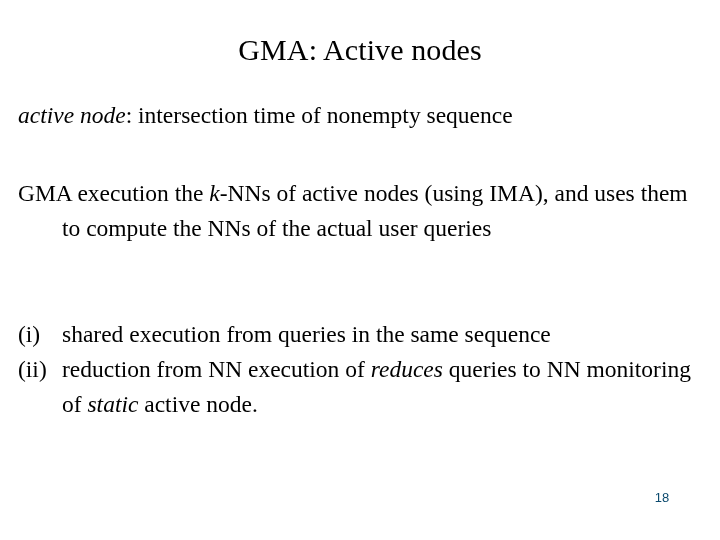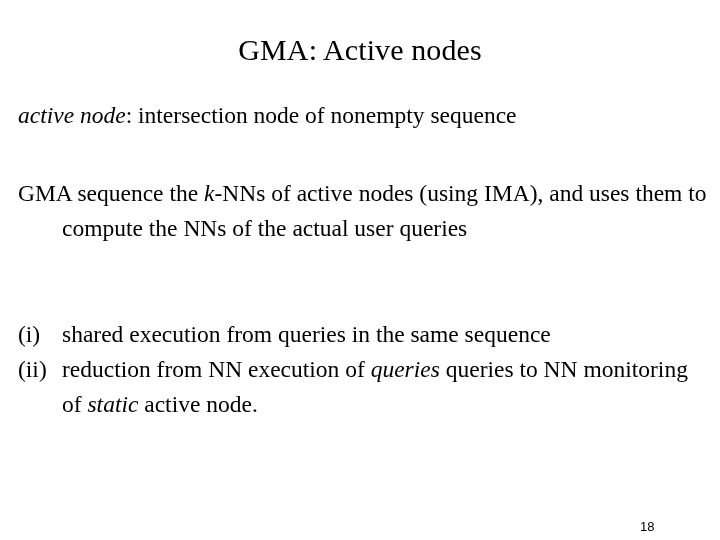--- a/index.html
+++ b/index.html
@@ -69,52 +69,52 @@
   .list-text {
     flex: 1 1 auto;
   }
   em, .ital {
     font-style: italic;
     margin-top: 39px;
   }
   .page-number {
     position: absolute;
     left: 640px;
-    top: 519px;
+    top: 490px;
     width: 44px;
-    text-align: left;
+    text-align: center;
     font-family: "Liberation Sans", "DejaVu Sans", sans-serif;
     font-size: 13px;
     line-height: 16px;
-    color: #000000;
+    color: #0c4a6e;
   }
 </style>
 </head>
 <body>
 
 <div class="slide">
 
   <h1 class="slide-title">GMA: Active nodes</h1>
 
   <div class="body-area">
 
-    <p class="para def"><em class="ital">active node</em><span>: </span><span>intersection node of nonempty sequence</span></p>
+    <p class="para def"><em class="ital">active node</em><span>: </span><span>intersection time of nonempty sequence</span></p>
 
-    <p class="para hang"><span>GMA sequence the </span><em class="ital">k</em><span>-NNs of active nodes (using IMA), and uses them to compute the NNs of the actual user queries</span></p>
+    <p class="para hang"><span>GMA execution the </span><em class="ital">k</em><span>-NNs of active nodes (using IMA), and uses them to compute the NNs of the actual user queries</span></p>
 
     <div class="spacer-block"></div>
 
 
     <div class="list-item">
       <span class="list-marker">(i)</span>
       <span class="list-text">shared execution from queries in the same sequence</span>
     </div>
 
     <div class="list-item">
       <span class="list-marker">(ii)</span>
-      <span class="list-text"><span>reduction from NN execution of </span><em class="ital">queries</em><span> queries to NN monitoring of </span><em class="ital">static</em><span> active node.</span></span>
+      <span class="list-text"><span>reduction from NN execution of </span><em class="ital">reduces</em><span> queries to NN monitoring of </span><em class="ital">static</em><span> active node.</span></span>
     </div>
 
   </div>
 
   <div class="page-number">18</div>
 
 </div>
 
 </body></html>

